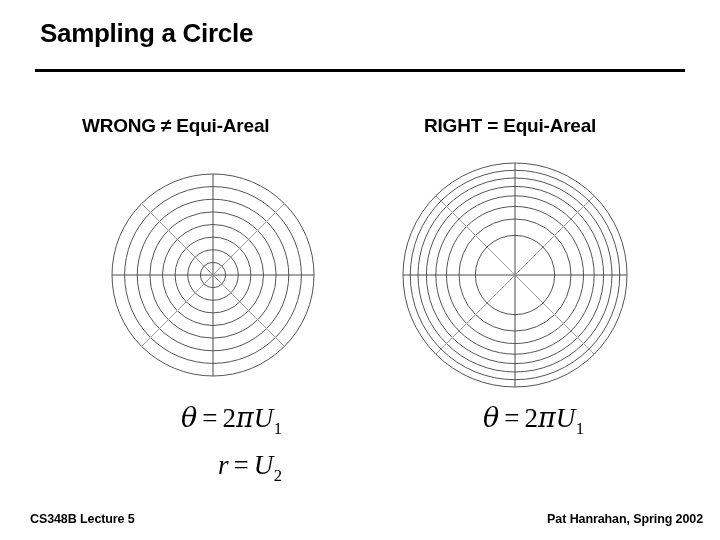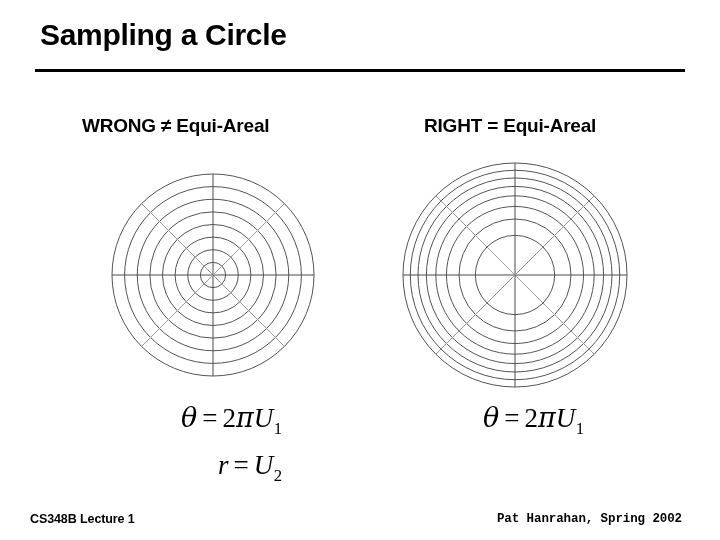--- a/index.html
+++ b/index.html
@@ -14,21 +14,21 @@
     overflow: hidden;
     font-family: "Liberation Sans", sans-serif;
     color: #000000;
   }
 
   
   #slide-title {
     position: absolute;
     left: 40px;
     top: 18px;
-    font-size: 30px;
+    font-size: 26px;
     font-weight: bold;
     letter-spacing: -0.3px;
     color: #000000;
     white-space: nowrap;
   }
   #title-rule {
     position: absolute;
     left: 35px;
     top: 69px;
     width: 650px;
@@ -106,21 +106,21 @@
   .footer-text {
     position: absolute;
     top: 512px;
     font-size: 12.5px;
     font-weight: bold;
     letter-spacing: -0.1px;
     white-space: nowrap;
     color: #000000;
   }
   #footer-left  { left: 30px; }
-  #footer-right { right: 38px; font-family: Liberation Mono, monospace; }
+  #footer-right { right: 17px; }
 </style>
 </head>
 <body>
 
 <div id="slide-title">Sampling a Circle</div>
 <div id="title-rule"></div>
 
 <div id="header-left" class="column-header">WRONG ≠ Equi-Areal</div>
 <div id="header-right" class="column-header">RIGHT = Equi-Areal</div>
 
@@ -170,14 +170,14 @@
     <span class="var">r</span><span class="op">=</span><span class="var">U</span><span class="sub">2</span>
   </span>
 </div>
 
 <div id="equations-right" class="equation-block">
   <span class="eq-line">
     <span class="greek">θ</span><span class="op">=</span><span class="num">2</span><span class="greek">π</span><span class="var">U</span><span class="sub">1</span>
   </span>
 </div>
 
-<div id="footer-left" class="footer-text">CS348B Lecture 1</div>
+<div id="footer-left" class="footer-text">CS348B Lecture 5</div>
 <div id="footer-right" class="footer-text">Pat Hanrahan, Spring 2002</div>
 
 </body></html>

